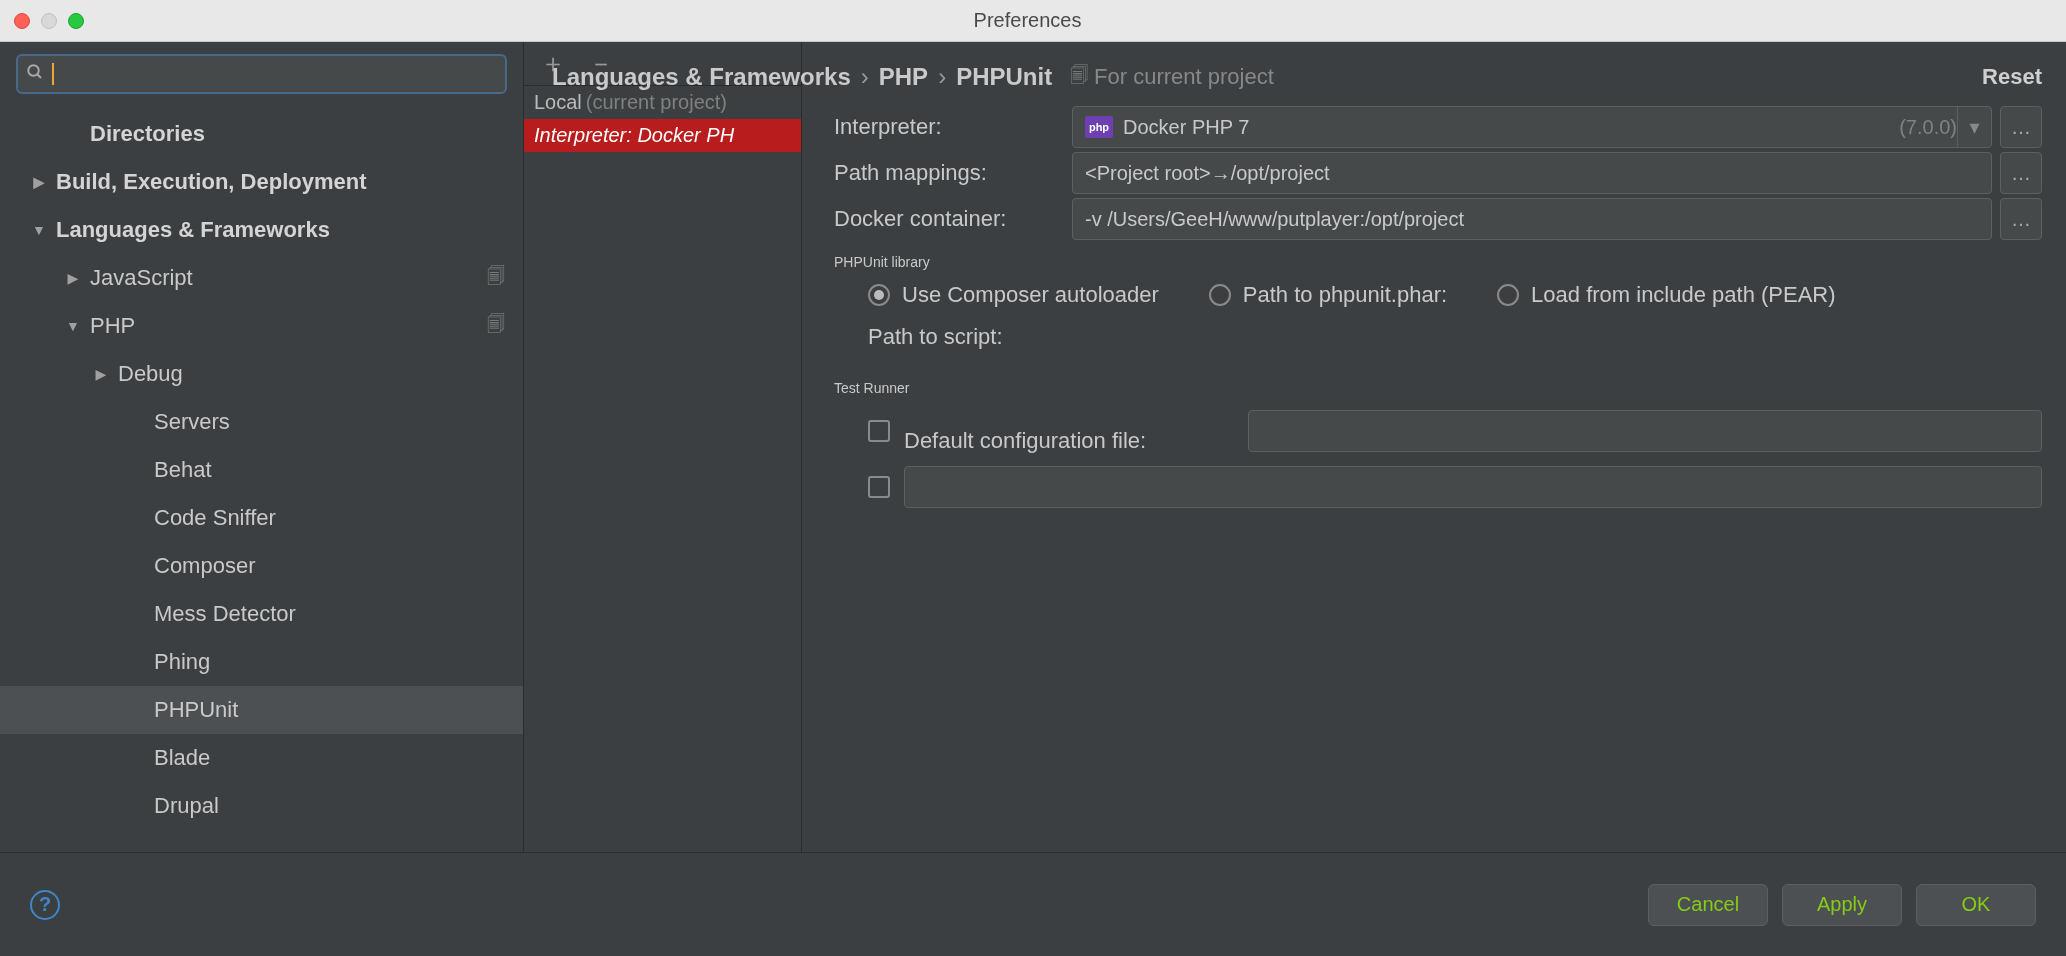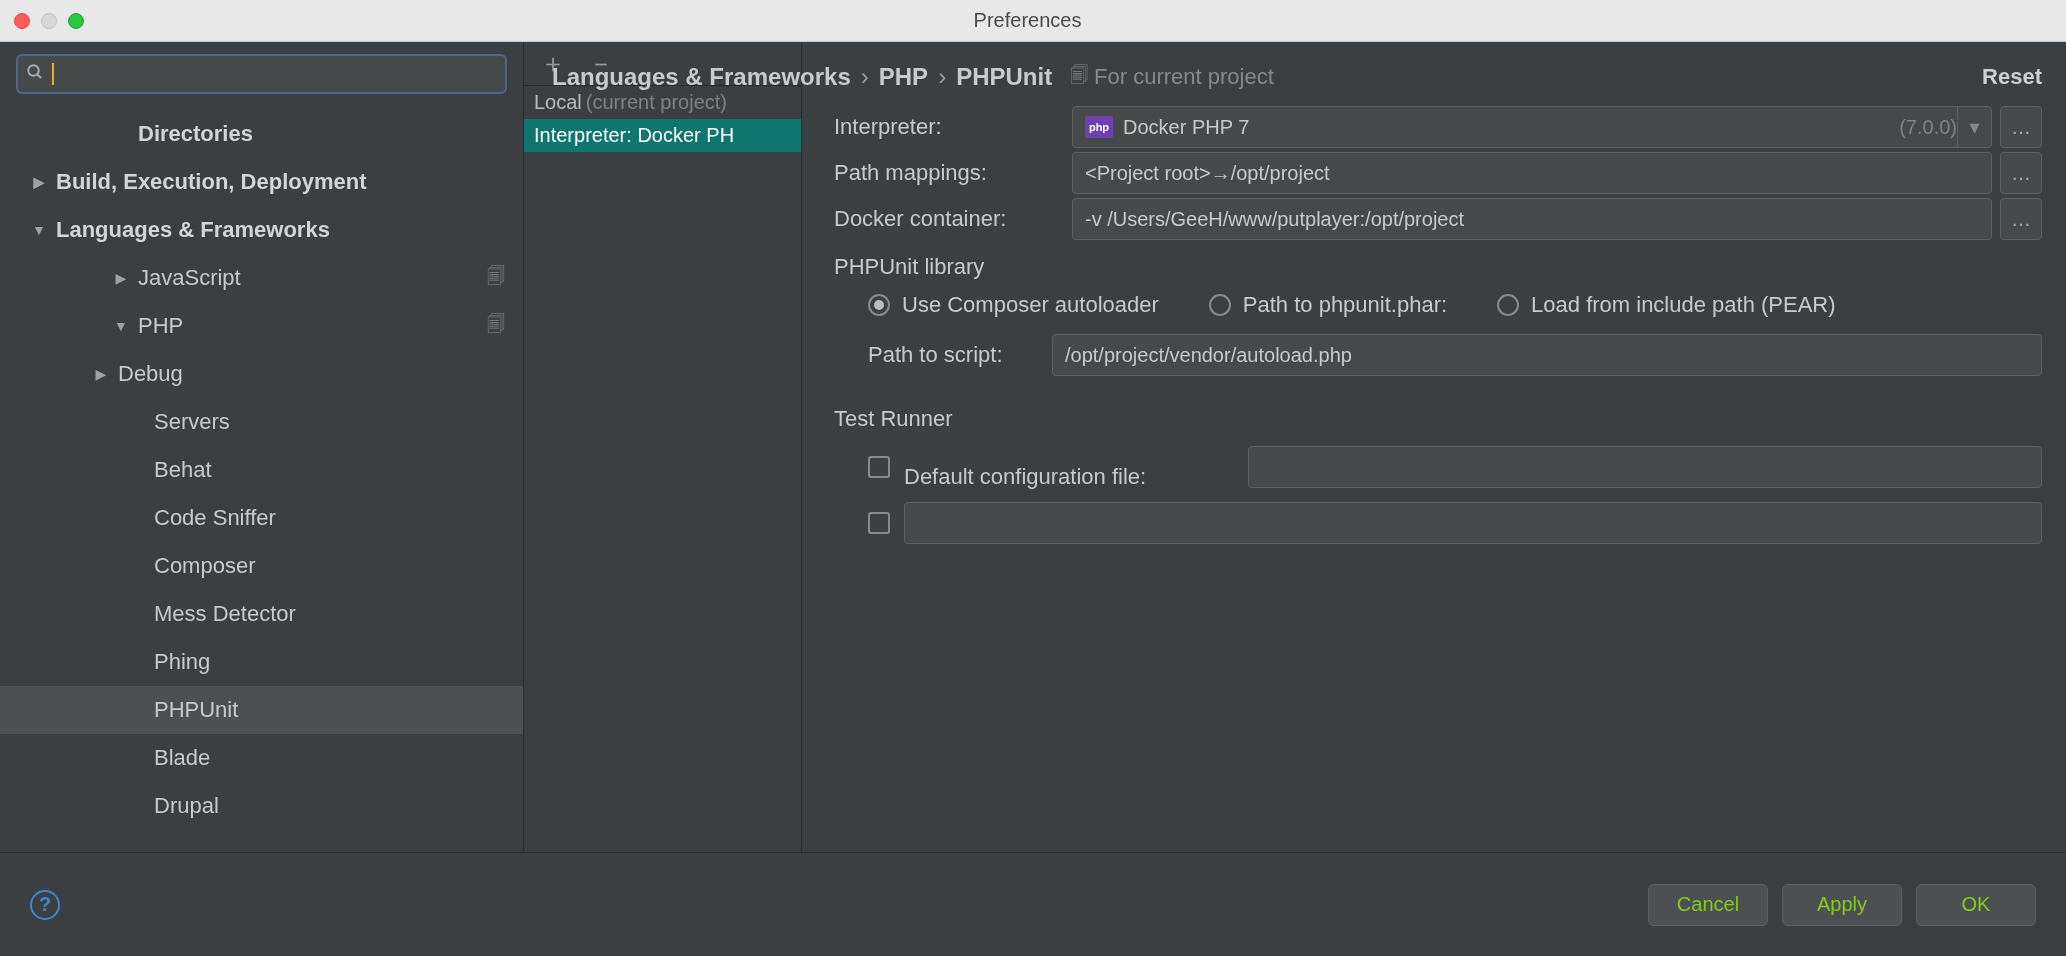--- a/index.html
+++ b/index.html
@@ -70,21 +70,21 @@
   }
   .tree-row.bold { font-weight: 600; color: #d4d4d4; }
   .tree-row.selected { background: #4c5052; }
   .tree-row .arrow {
     width: 22px; display: inline-flex; justify-content: center;
     margin-right: 6px; color: #a0a0a0; font-size: 14px;
   }
   .tree-row .label { flex: 1; overflow: hidden; text-overflow: ellipsis; }
   .tree-row .tail-icon { margin-right: 18px; color: #8a8a8a; font-size: 18px; }
   .indent-0 { padding-left: 28px; }
-  .indent-1 { padding-left: 62px; margin-left: 48px; }
+  .indent-1 { padding-left: 62px; }
   .indent-2 { padding-left: 90px; }
   .indent-3 { padding-left: 126px; }
   
   .midlist {
     width: 278px;
     background: #3c3f41;
     border-right: 1px solid #2b2b2b;
     display: flex; flex-direction: column;
   }
   .mid-toolbar {
@@ -99,21 +99,21 @@
   .mid-items { flex:1; }
   .mid-item {
     display: flex; align-items: baseline;
     padding: 5px 10px;
     font-size: 20px;
     white-space: nowrap;
     overflow: hidden;
     cursor: pointer;
   }
   .mid-item .note { color: #808080; margin-left: 4px; }
-  .mid-item.selected { background: #0f766e; color: #ffffff; }
+  .mid-item.selected { background: #b91c1c; color: #ffffff; font-style: italic; }
   
   .main {
     flex: 1;
     display: flex; flex-direction: column;
     padding: 18px 24px 0 24px;
     background: #3c3f41;
   }
   .breadcrumb-row {
     display: flex; align-items: center; margin-bottom: 14px;
   }
@@ -163,21 +163,21 @@
     width: 34px; height: 40px; border-left: 1px solid #5e6060;
     display: flex; align-items: center; justify-content: center; color: #888;
     margin-right: -12px;
   }
   .sq-btn {
     width: 42px; height: 42px; background: #45494a;
     border: 1px solid #5e6060; border-radius: 4px;
     display: flex; align-items: center; justify-content: center;
     color: #aaa; font-size: 20px; cursor: pointer;
   }
-  .section-title { font-size: 22px; color: #c9c9c9; margin-top: 10px; }
+  .section-title { font-size: 14px; color: #c9c9c9; margin-top: 10px; }
   .radio-row { display: flex; align-items: center; gap: 50px; padding-left: 34px; margin-top: 8px; }
   .radio-item { display: flex; align-items: center; gap: 12px; font-size: 22px; color: #c9c9c9; cursor: pointer; }
   .radio {
     width: 22px; height: 22px; border-radius: 50%;
     border: 2px solid #8a8a8a; display: inline-flex; align-items: center; justify-content: center;
   }
   .radio.checked::after {
     content: ''; width: 10px; height: 10px; border-radius: 50%; background: #bbbbbb;
   }
   .sub-row { display: flex; align-items: center; gap: 14px; padding-left: 34px; margin-top: 12px; }
@@ -386,23 +386,20 @@
           <span>Path to phpunit.phar:</span>
         </label>
         <label class="radio-item">
           <span class="radio"></span>
           <span>Load from include path (PEAR)</span>
         </label>
       </div>
 
       <div class="sub-row">
         <div class="sub-label">Path to script:</div>
-        <div class="textfield">
-          <span>/opt/project/vendor/autoload.php</span>
-        </div>
       </div>
 
       <div class="section-title" style="margin-top:26px">Test Runner</div>
 
       <div class="check-row">
         <span class="checkbox"></span>
         <span class="check-label">Default configuration file:</span>
         <div class="textfield">
           <span></span>
         </div>

